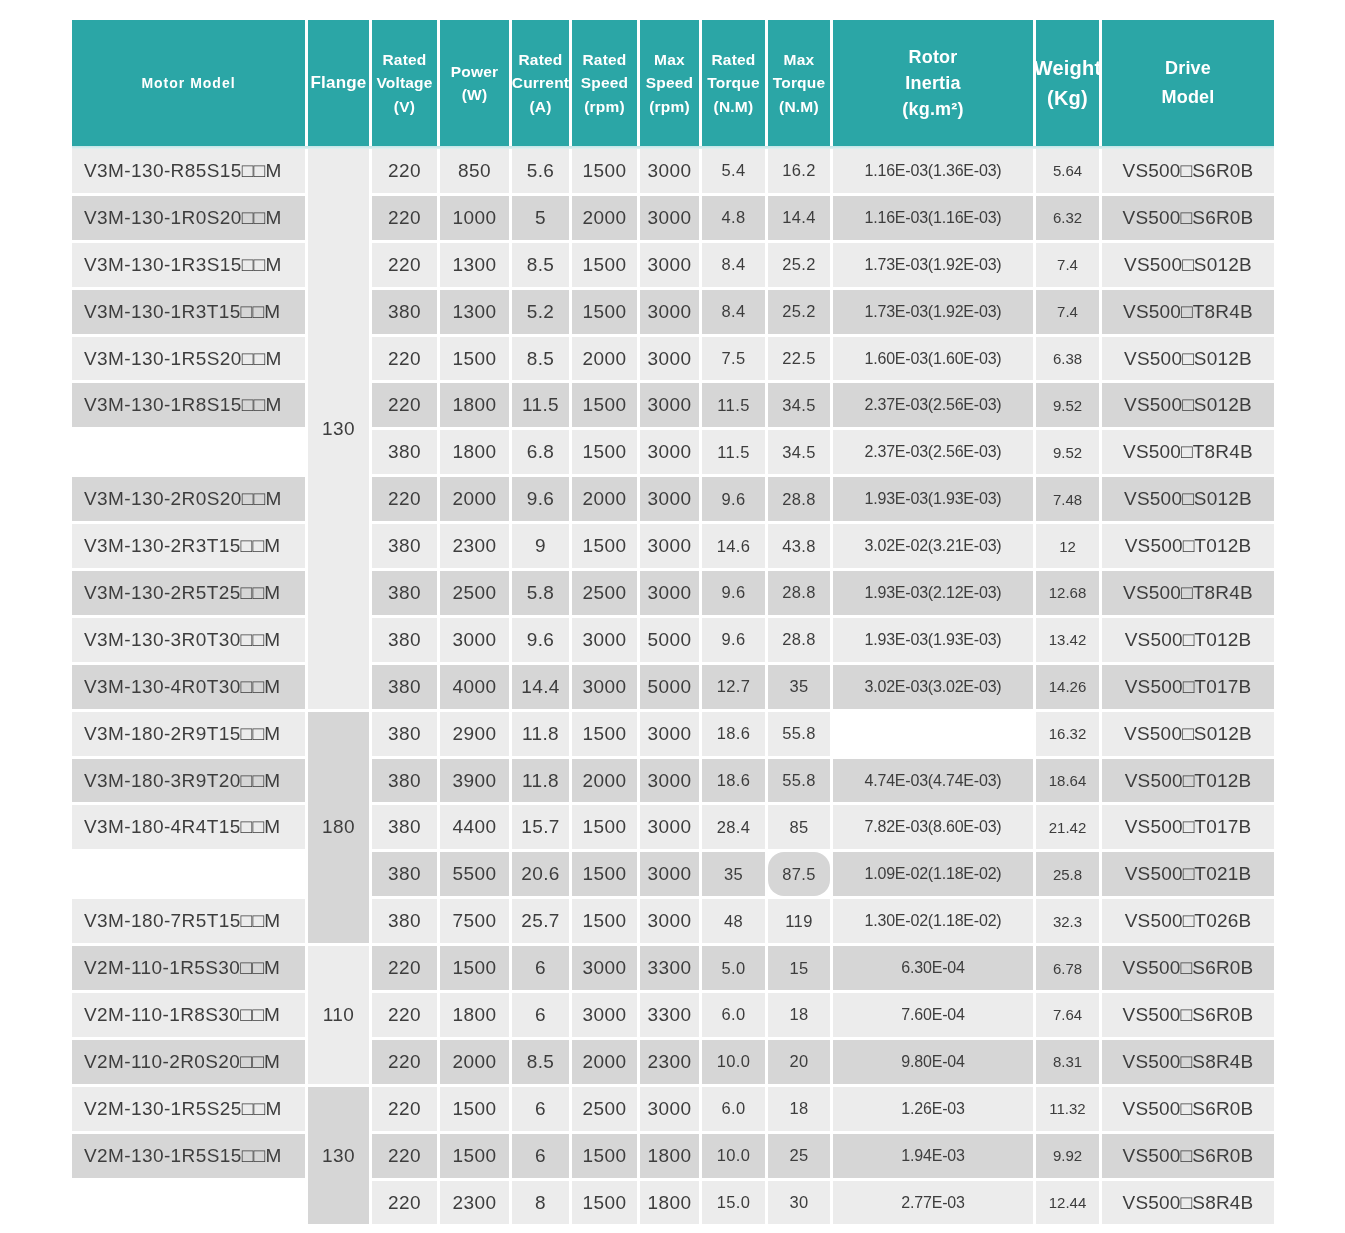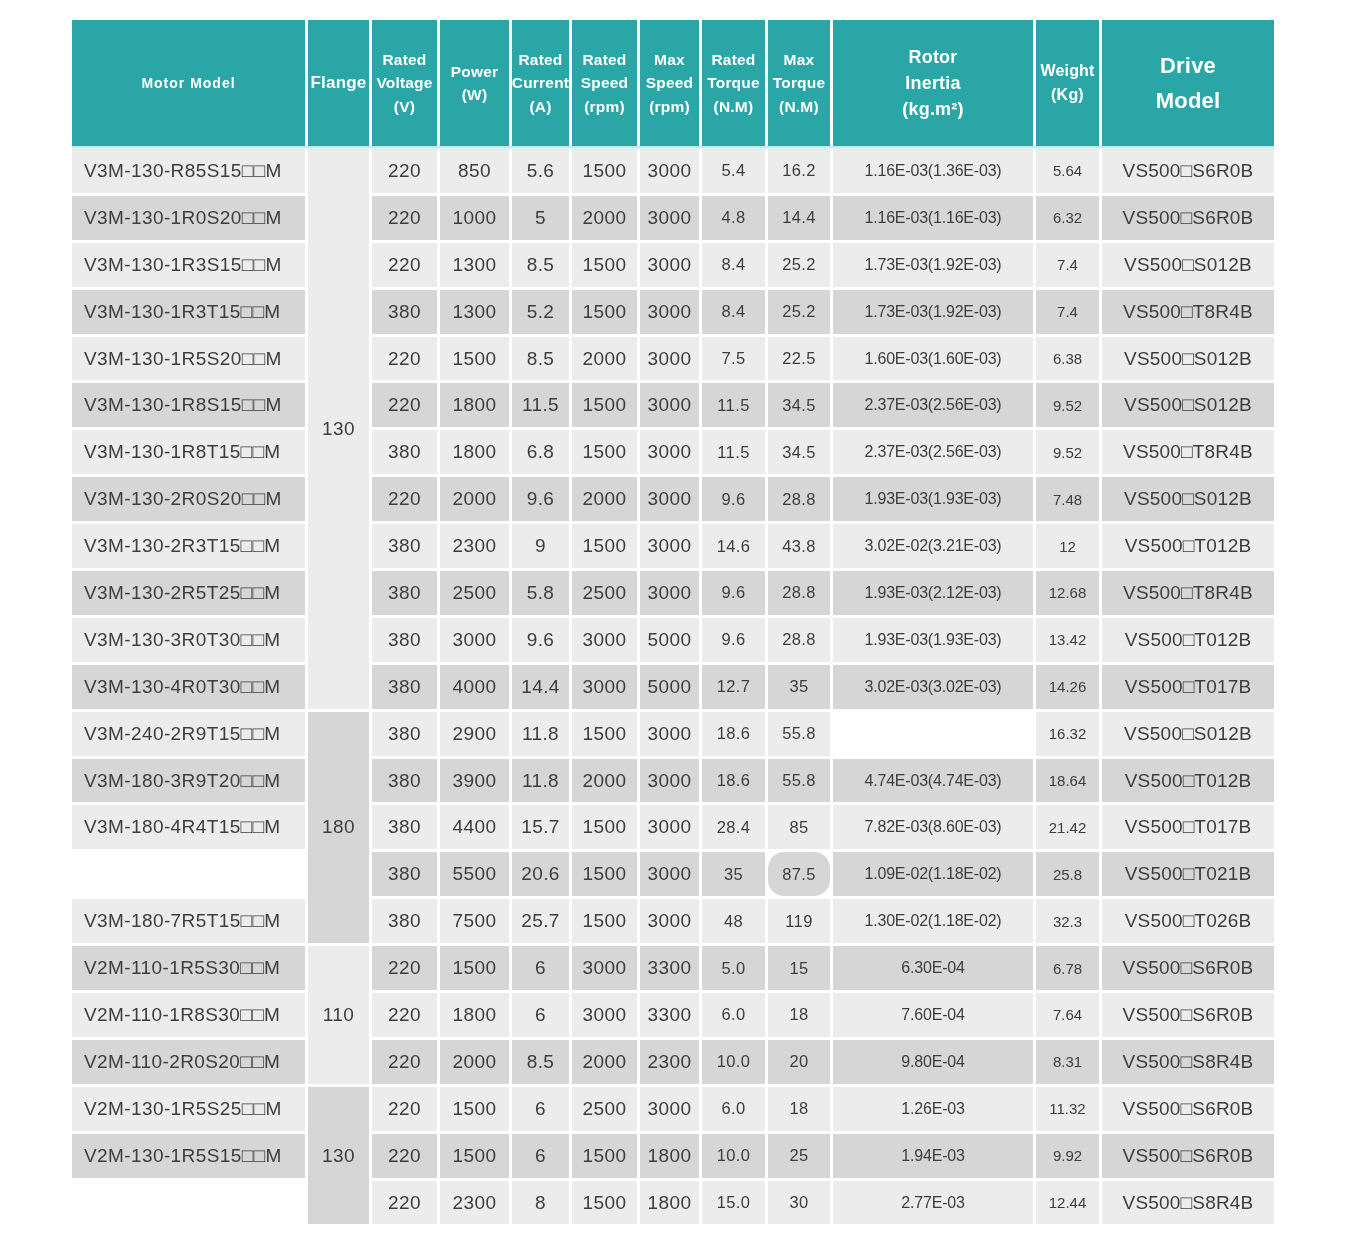--- a/index.html
+++ b/index.html
@@ -30,22 +30,22 @@
     background:var(--header-bg);
     color:var(--header-text);
     display:flex;align-items:center;justify-content:center;
     text-align:center;white-space:pre-line;
     font-weight:bold;font-size:15.5px;line-height:1.5;
     letter-spacing:.2px;
   }
   .hcell.model{font-size:14px;letter-spacing:1px;line-height:1.2;}
   .hcell.flange{font-size:17px;}
   .hcell.inertia{font-size:18px;line-height:1.45;}
-  .hcell.drive{font-size:22px;line-height:1.6;}
-  .hcell.weight{font-size:16px;}
+  .hcell.drive{font-size:18px;line-height:1.6;}
+  .hcell.weight{font-size:20px;}
   .cell{
     display:flex;align-items:center;justify-content:center;
     color:var(--cell-text);
     font-size:19px;letter-spacing:.4px;
     overflow:hidden;white-space:nowrap;
   }
   .cell.light{background:var(--row-light);}
   .cell.dark{background:var(--row-dark);}
   .cell.model{justify-content:flex-start;padding-left:12px;font-size:19px;}
   .cell.flange{font-size:19px;}
@@ -146,21 +146,20 @@
     <div class="cell voltage dark" style="grid-area: 7 / 3;">220</div>
     <div class="cell power dark" style="grid-area: 7 / 4;">1800</div>
     <div class="cell current dark" style="grid-area: 7 / 5;">11.5</div>
     <div class="cell rated_speed dark" style="grid-area: 7 / 6;">1500</div>
     <div class="cell max_speed dark" style="grid-area: 7 / 7;">3000</div>
     <div class="cell rated_torque dark" style="grid-area: 7 / 8;">11.5</div>
     <div class="cell max_torque dark" style="grid-area: 7 / 9;">34.5</div>
     <div class="cell inertia dark" style="grid-area: 7 / 10;">2.37E-03(2.56E-03)</div>
     <div class="cell weight dark" style="grid-area: 7 / 11;">9.52</div>
     <div class="cell drive dark" style="grid-area: 7 / 12;">VS500□S012B</div>
-    <div class="cell model light" style="grid-area: 8 / 1;">V3M-130-1R8T15□□M</div>
     <div class="cell voltage light" style="grid-area: 8 / 3;">380</div>
     <div class="cell power light" style="grid-area: 8 / 4;">1800</div>
     <div class="cell current light" style="grid-area: 8 / 5;">6.8</div>
     <div class="cell rated_speed light" style="grid-area: 8 / 6;">1500</div>
     <div class="cell max_speed light" style="grid-area: 8 / 7;">3000</div>
     <div class="cell rated_torque light" style="grid-area: 8 / 8;">11.5</div>
     <div class="cell max_torque light" style="grid-area: 8 / 9;">34.5</div>
     <div class="cell inertia light" style="grid-area: 8 / 10;">2.37E-03(2.56E-03)</div>
     <div class="cell weight light" style="grid-area: 8 / 11;">9.52</div>
     <div class="cell drive light" style="grid-area: 8 / 12;">VS500□T8R4B</div>
@@ -212,21 +211,21 @@
     <div class="cell voltage dark" style="grid-area: 13 / 3;">380</div>
     <div class="cell power dark" style="grid-area: 13 / 4;">4000</div>
     <div class="cell current dark" style="grid-area: 13 / 5;">14.4</div>
     <div class="cell rated_speed dark" style="grid-area: 13 / 6;">3000</div>
     <div class="cell max_speed dark" style="grid-area: 13 / 7;">5000</div>
     <div class="cell rated_torque dark" style="grid-area: 13 / 8;">12.7</div>
     <div class="cell max_torque dark" style="grid-area: 13 / 9;">35</div>
     <div class="cell inertia dark" style="grid-area: 13 / 10;">3.02E-03(3.02E-03)</div>
     <div class="cell weight dark" style="grid-area: 13 / 11;">14.26</div>
     <div class="cell drive dark" style="grid-area: 13 / 12;">VS500□T017B</div>
-    <div class="cell model light" style="grid-area: 14 / 1;">V3M-240-2R9T15□□M</div>
+    <div class="cell model light" style="grid-area: 14 / 1;">V3M-180-2R9T15□□M</div>
     <div class="cell voltage light" style="grid-area: 14 / 3;">380</div>
     <div class="cell power light" style="grid-area: 14 / 4;">2900</div>
     <div class="cell current light" style="grid-area: 14 / 5;">11.8</div>
     <div class="cell rated_speed light" style="grid-area: 14 / 6;">1500</div>
     <div class="cell max_speed light" style="grid-area: 14 / 7;">3000</div>
     <div class="cell rated_torque light" style="grid-area: 14 / 8;">18.6</div>
     <div class="cell max_torque light" style="grid-area: 14 / 9;">55.8</div>
     <div class="cell weight light" style="grid-area: 14 / 11;">16.32</div>
     <div class="cell drive light" style="grid-area: 14 / 12;">VS500□S012B</div>
     <div class="cell model dark" style="grid-area: 15 / 1;">V3M-180-3R9T20□□M</div>

